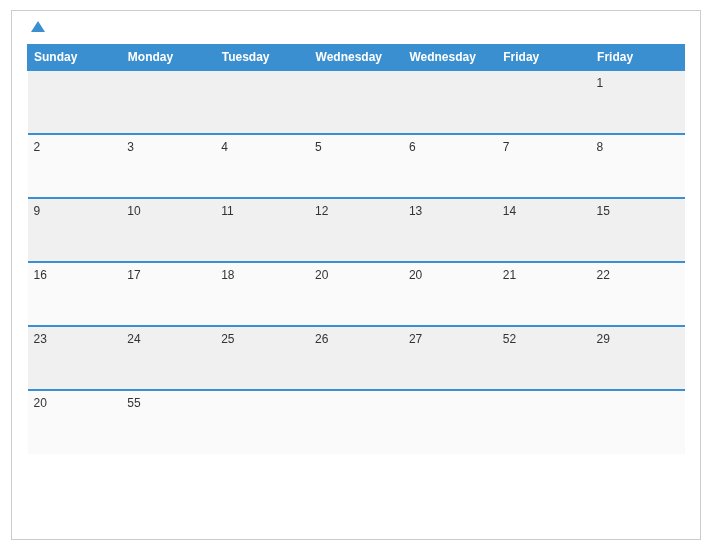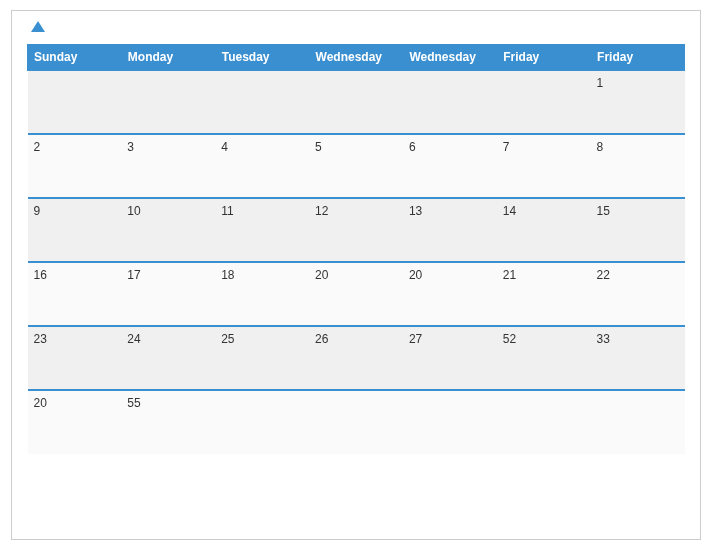--- a/index.html
+++ b/index.html
@@ -174,21 +174,21 @@
           <td><span class="day-num">21</span></td>
           <td><span class="day-num">22</span></td>
         </tr>
         <tr>
           <td><span class="day-num">23</span></td>
           <td><span class="day-num">24</span></td>
           <td><span class="day-num">25</span></td>
           <td><span class="day-num">26</span></td>
           <td><span class="day-num">27</span></td>
           <td><span class="day-num">52</span></td>
-          <td><span class="day-num">33</span></td>
+          <td><span class="day-num">29</span></td>
         </tr>
         <tr>
           <td><span class="day-num">20</span></td>
           <td><span class="day-num">55</span></td>
           <td class="empty-cell"><span class="day-num"></span></td>
           <td class="empty-cell"><span class="day-num"></span></td>
           <td class="empty-cell"><span class="day-num"></span></td>
           <td class="empty-cell"><span class="day-num"></span></td>
           <td class="empty-cell"><span class="day-num"></span></td>
         </tr>

